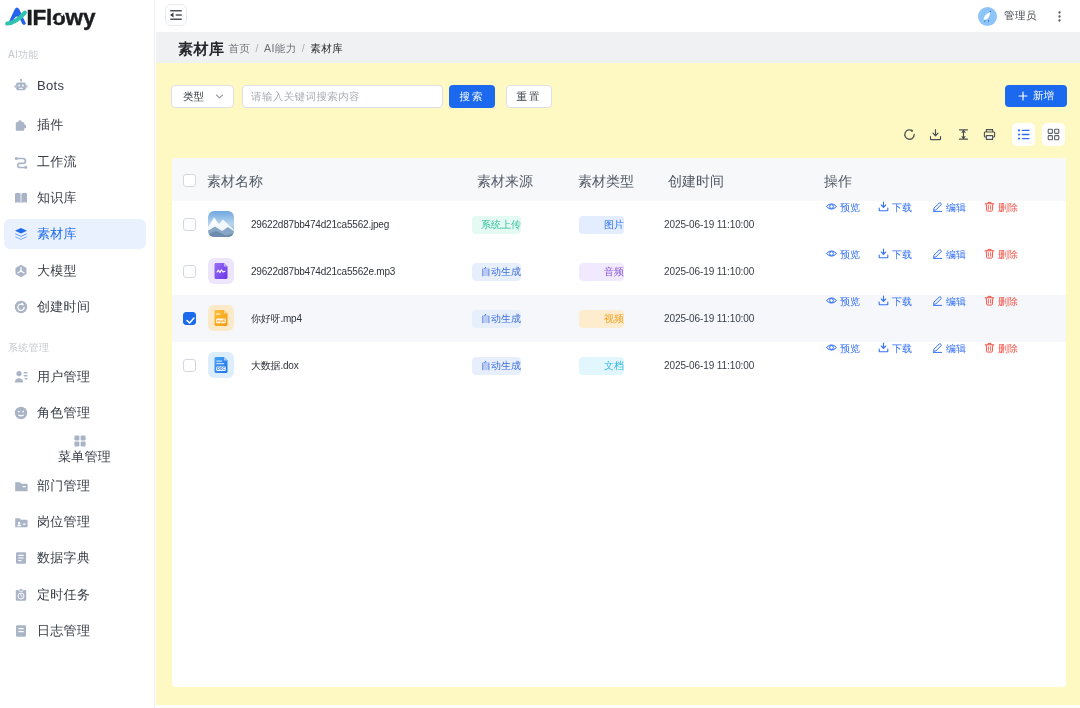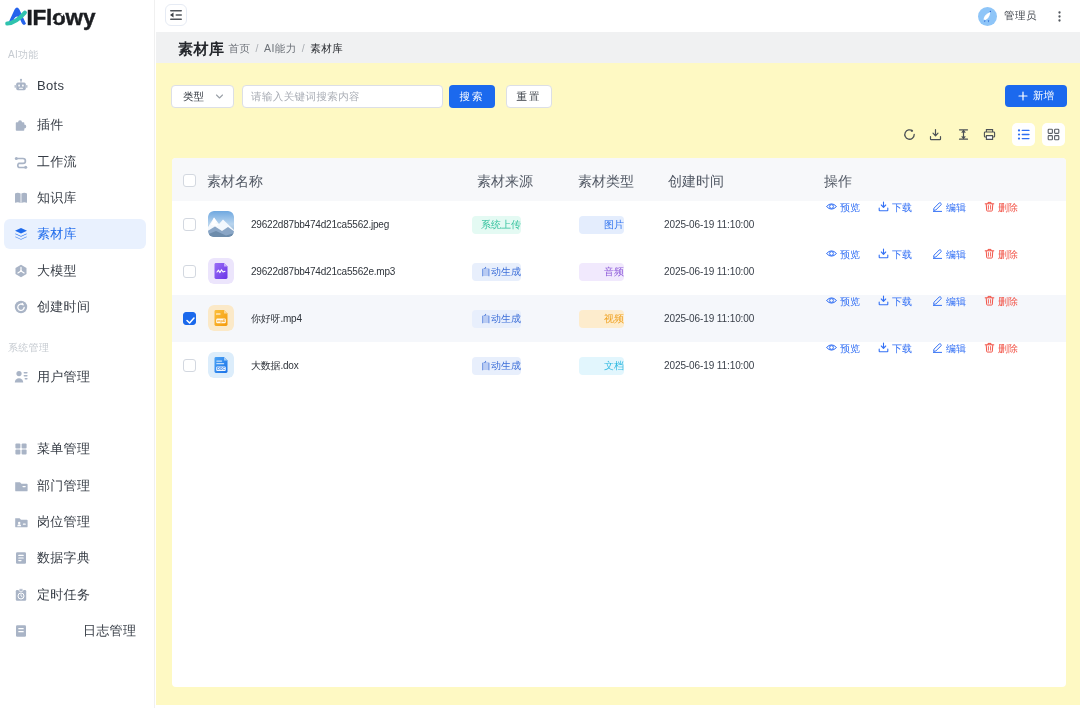--- a/index.html
+++ b/index.html
@@ -142,21 +142,30 @@
         <g fill="#a9b4c6">
           <circle cx="5" cy="3.6" r="2.6"></circle>
           <path d="M0.8 12.4 a4.2 4.2 0 0 1 8.4 0 Z"></path>
           <rect x="9.6" y="2" width="4" height="1.4" rx="0.7"></rect>
           <rect x="9.6" y="5" width="4" height="1.4" rx="0.7"></rect>
           <rect x="10.6" y="8" width="3" height="1.4" rx="0.7"></rect>
         </g>
       </svg>
     <span>用户管理</span>
   </div>
-  <div class="mitem" style="top:434.3px;">
+  <div class="mitem" style="top:398px;">
+    <svg viewBox="0 0 14 14">
+        <circle cx="7" cy="7" r="6.2" fill="#a9b4c6"></circle>
+        <circle cx="4.8" cy="5.6" r="0.9" fill="#fff"></circle>
+        <circle cx="9.2" cy="5.6" r="0.9" fill="#fff"></circle>
+        <path d="M4.6 9 Q7 10.8 9.4 9" stroke="#fff" stroke-width="1.1" fill="none" stroke-linecap="round"></path>
+      </svg>
+    <span>角色管理</span>
+  </div>
+  <div class="mitem" style="top:434.3px;flex-direction:column;">
     <svg viewBox="0 0 14 14">
         <g fill="#a9b4c6">
           <rect x="1.4" y="1.4" width="5" height="5" rx="1"></rect>
           <rect x="7.6" y="1.4" width="5" height="5" rx="1"></rect>
           <rect x="1.4" y="7.6" width="5" height="5" rx="1"></rect>
           <rect x="7.6" y="7.6" width="5" height="5" rx="1"></rect>
         </g>
       </svg>
     <span>菜单管理</span>
   </div>
@@ -187,21 +196,21 @@
   </div>
   <div class="mitem" style="top:579.5px;">
     <svg viewBox="0 0 14 14">
         <rect x="1.8" y="2" width="10.4" height="10.8" rx="1.2" fill="#a9b4c6"></rect>
         <rect x="5" y="0.8" width="4" height="2.6" rx="1" fill="#a9b4c6" stroke="#fff" stroke-width="0.7"></rect>
         <circle cx="7" cy="8" r="3" fill="none" stroke="#fff" stroke-width="1"></circle>
         <path d="M7 6.6 V8 L8.2 8.8" stroke="#fff" stroke-width="0.9" fill="none" stroke-linecap="round"></path>
       </svg>
     <span>定时任务</span>
   </div>
-  <div class="mitem" style="top:615.8px;gap:46px;">
+  <div class="mitem" style="top:615.8px;">
     <svg viewBox="0 0 14 14">
         <rect x="2" y="1.2" width="10" height="11.6" rx="1.2" fill="#a9b4c6"></rect>
         <rect x="4.2" y="4" width="5.6" height="1.3" rx="0.65" fill="#fff"></rect>
         <rect x="4.2" y="7" width="5.6" height="1.3" rx="0.65" fill="#fff"></rect>
       </svg>
     <span>日志管理</span>
   </div>
 </div>
 
 <div id="topbar">

